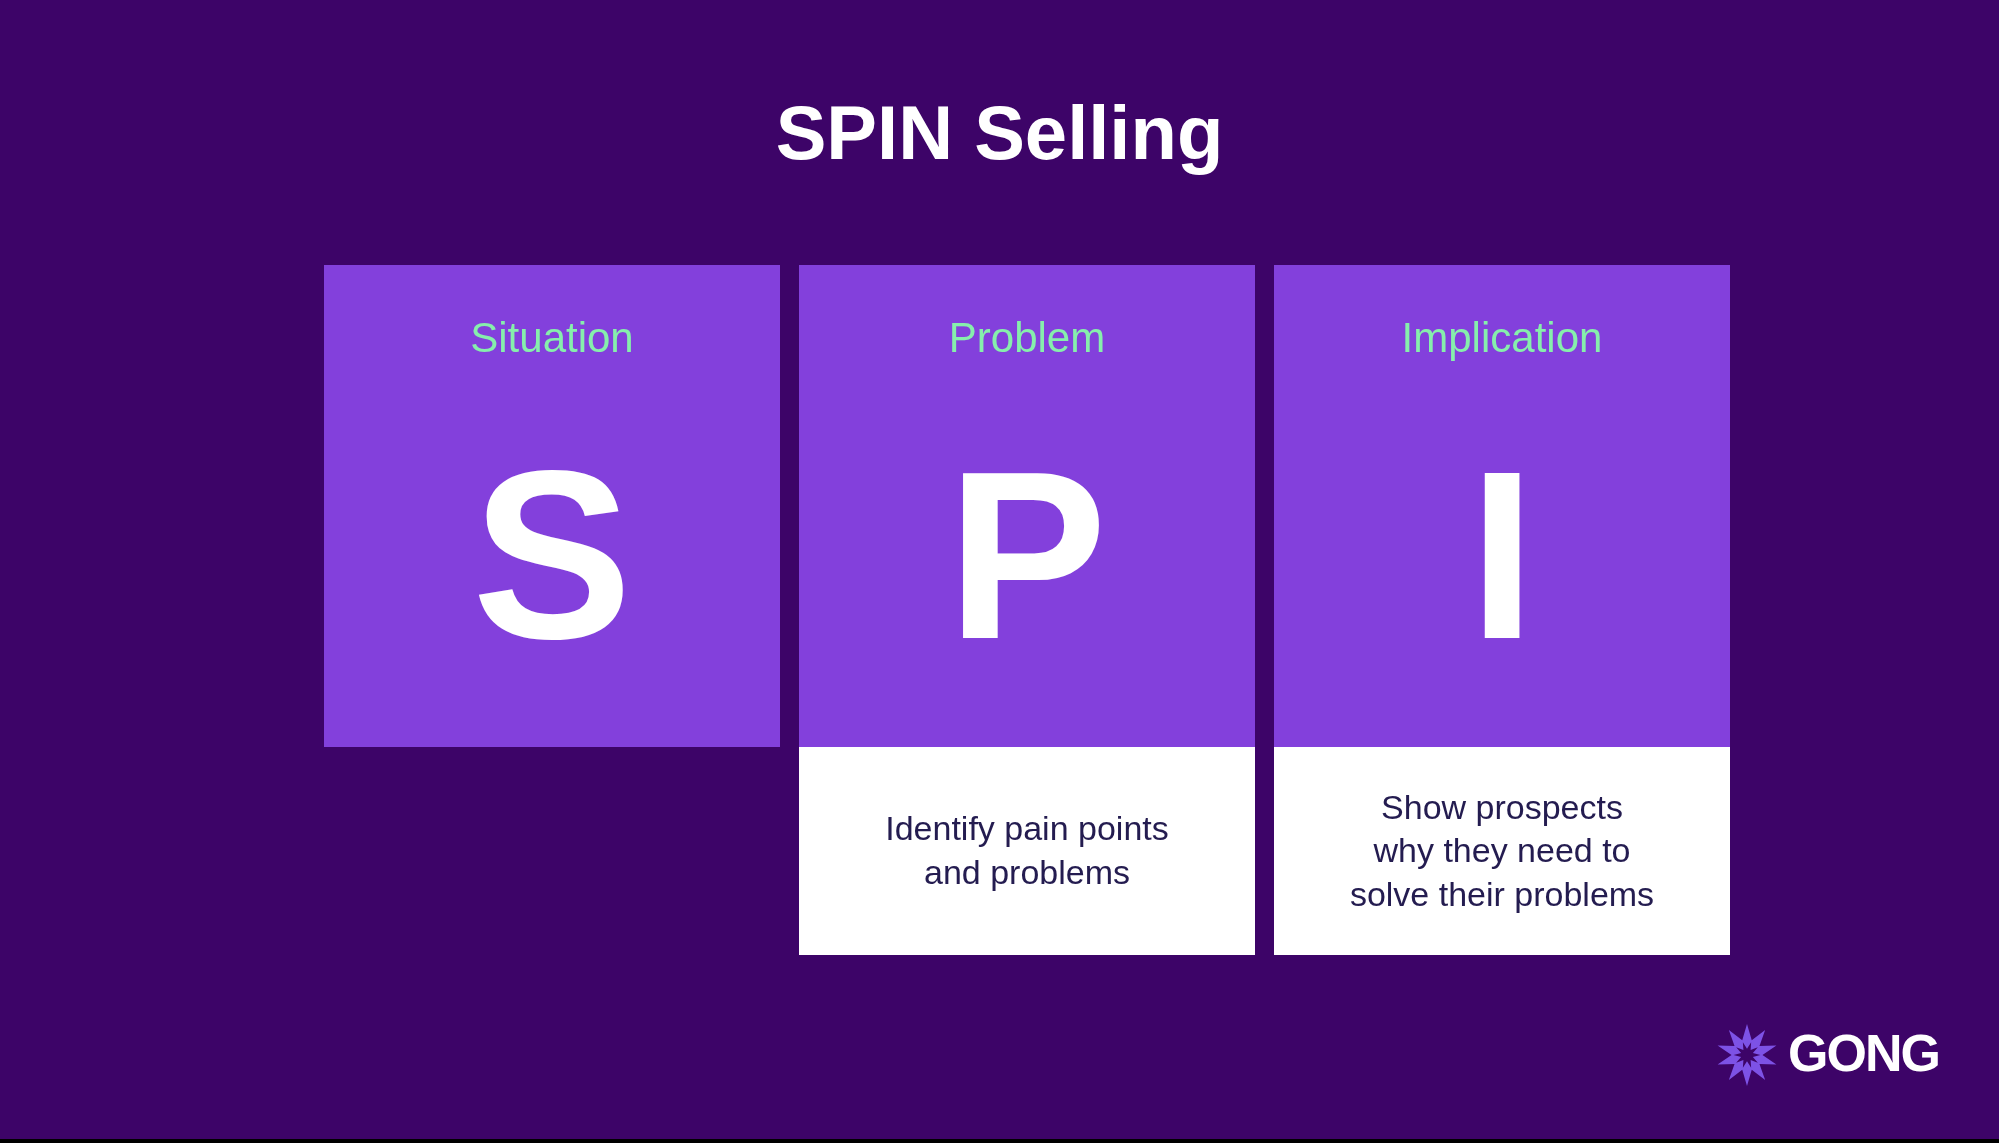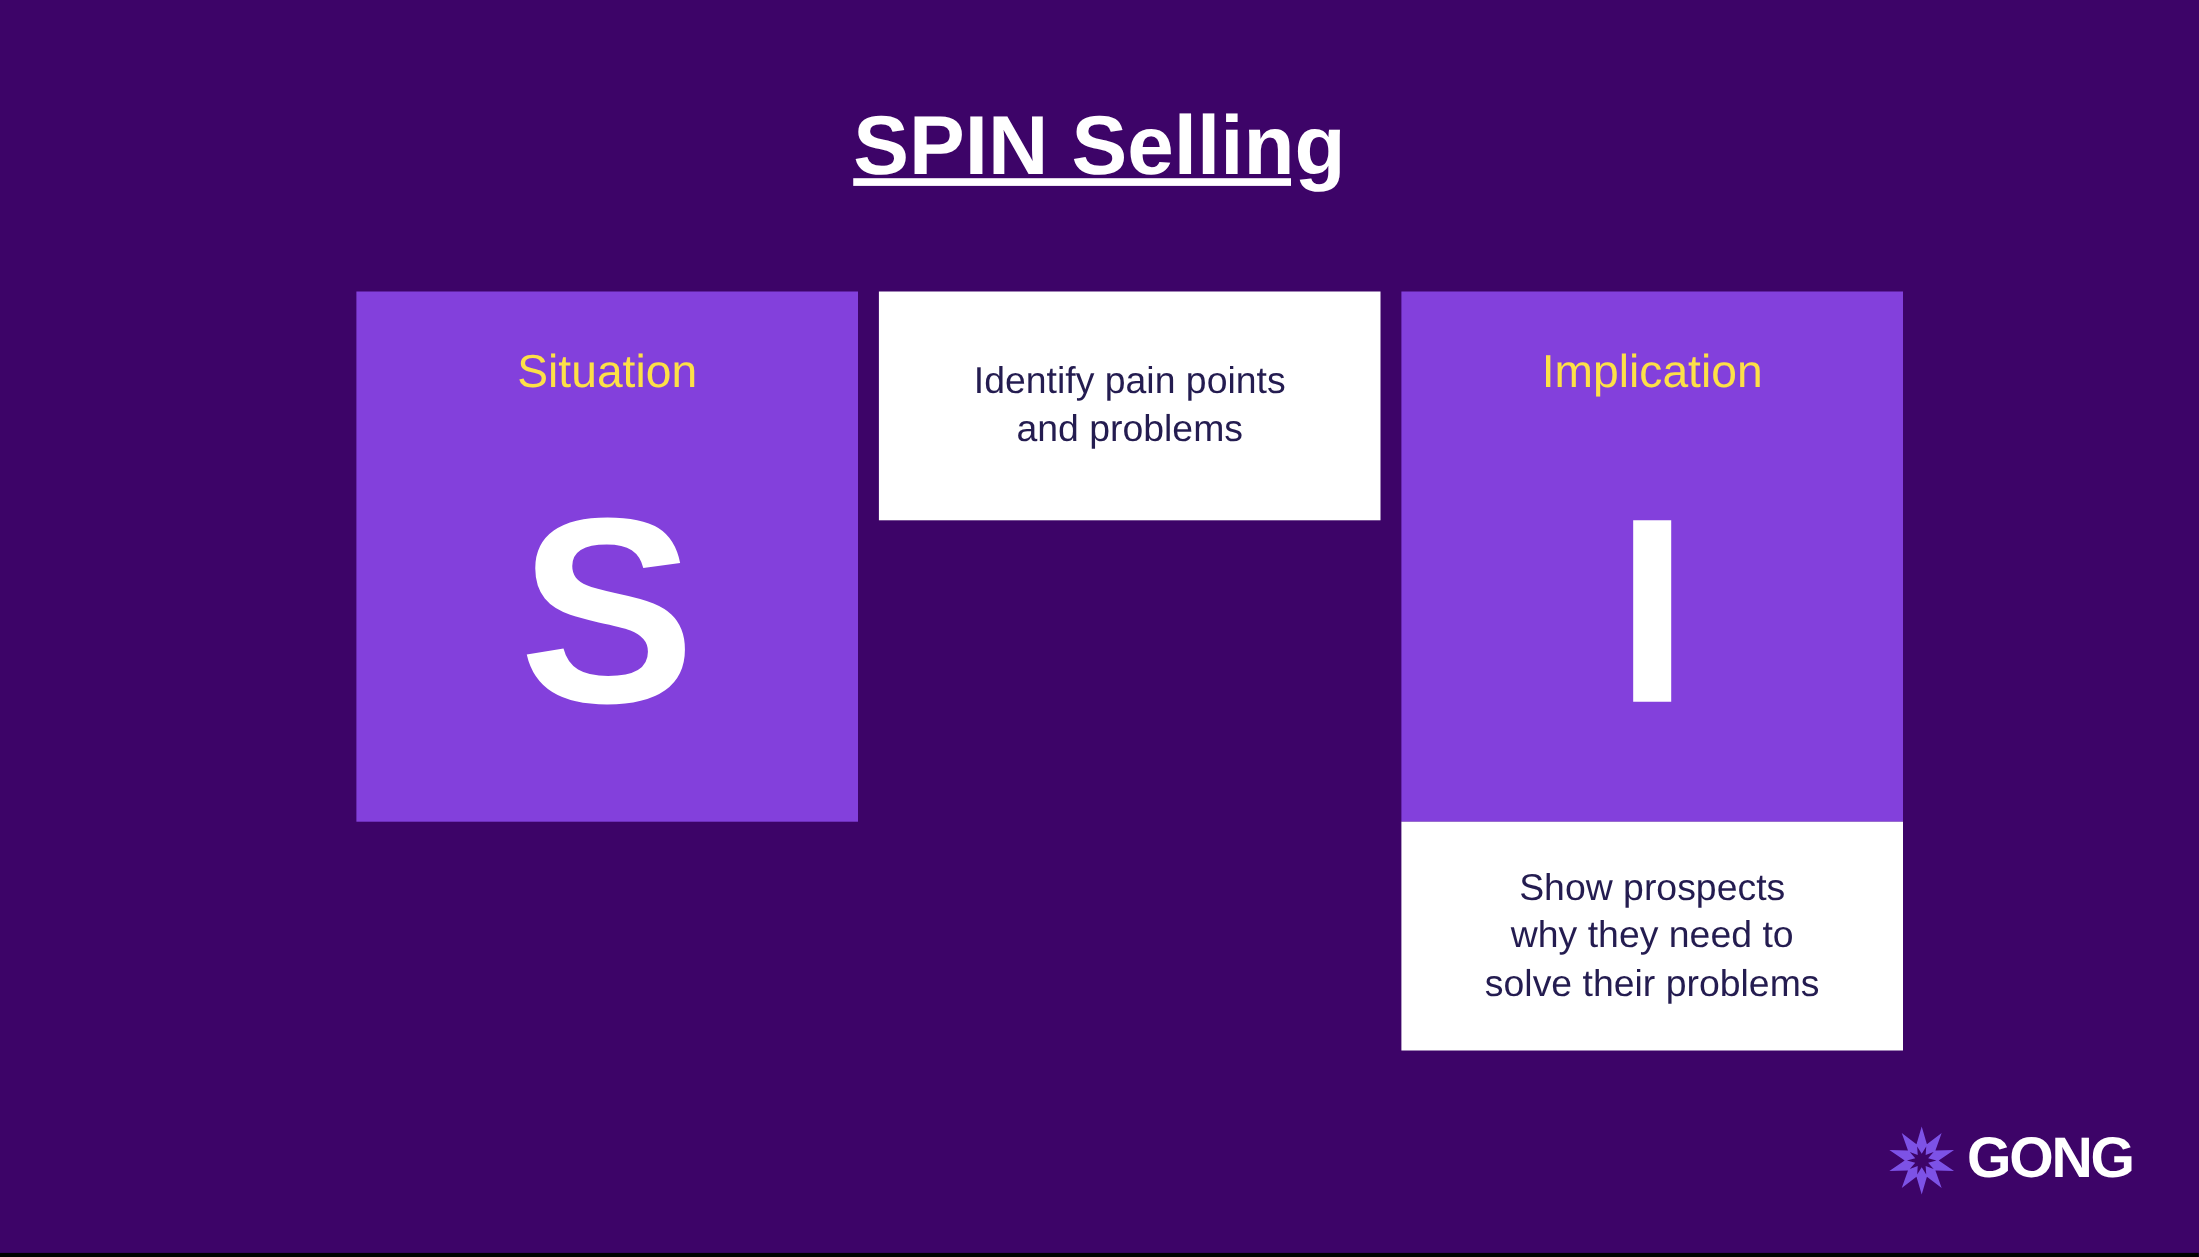--- a/index.html
+++ b/index.html
@@ -19,21 +19,20 @@
     position: absolute;
     top: 95px;
     left: 0;
     width: 100%;
     text-align: center;
     font-size: 76px;
     font-weight: bold;
     color: #FFFFFF;
     letter-spacing: 0px;
     line-height: 1;
-    text-decoration: underline;
   }
   .cards-row {
     position: absolute;
     left: 324px;
     top: 265px;
     width: 1406px;
     height: 690px;
     display: flex;
     gap: 19px;
   }
@@ -46,21 +45,21 @@
     height: 482px;
     background: #8340DC;
     display: flex;
     flex-direction: column;
     align-items: center;
   }
   .card-header {
     margin-top: 48px;
     font-size: 42px;
     line-height: 1.2;
-    color: #fde047;
+    color: #86efac;
     font-weight: normal;
     text-align: center;
   }
   .card-letter {
     flex: 1;
     width: 100%;
     display: flex;
     align-items: center;
     justify-content: center;
     font-size: 240px;
@@ -124,20 +123,24 @@
   <div class="cards-row">
 
     <div class="card">
       <div class="card-top">
         <div class="card-header">Situation</div>
         <div class="card-letter">S</div>
       </div>
     </div>
 
     <div class="card">
+      <div class="card-top">
+        <div class="card-header">Problem</div>
+        <div class="card-letter">P</div>
+      </div>
       <div class="card-bottom">
         <div class="card-description">Identify pain points
 and problems</div>
       </div>
     </div>
 
     <div class="card">
       <div class="card-top">
         <div class="card-header">Implication</div>
         <div class="card-letter">I</div>

